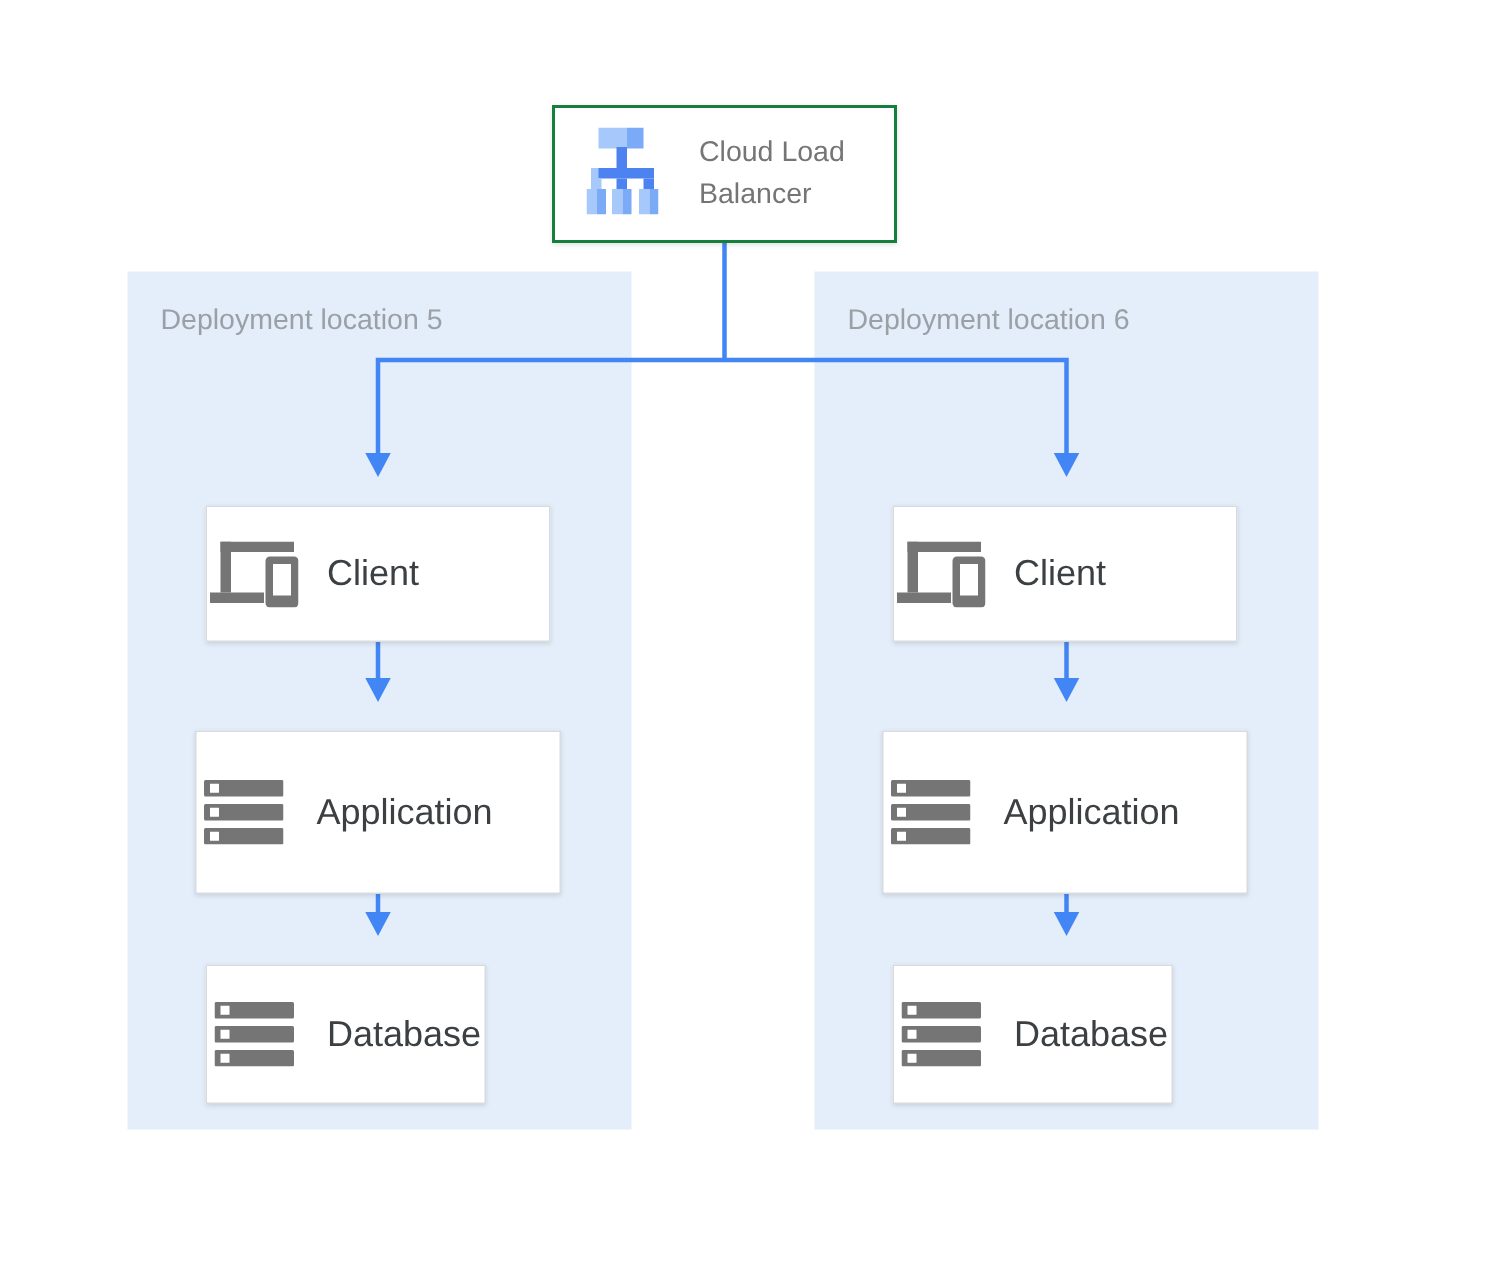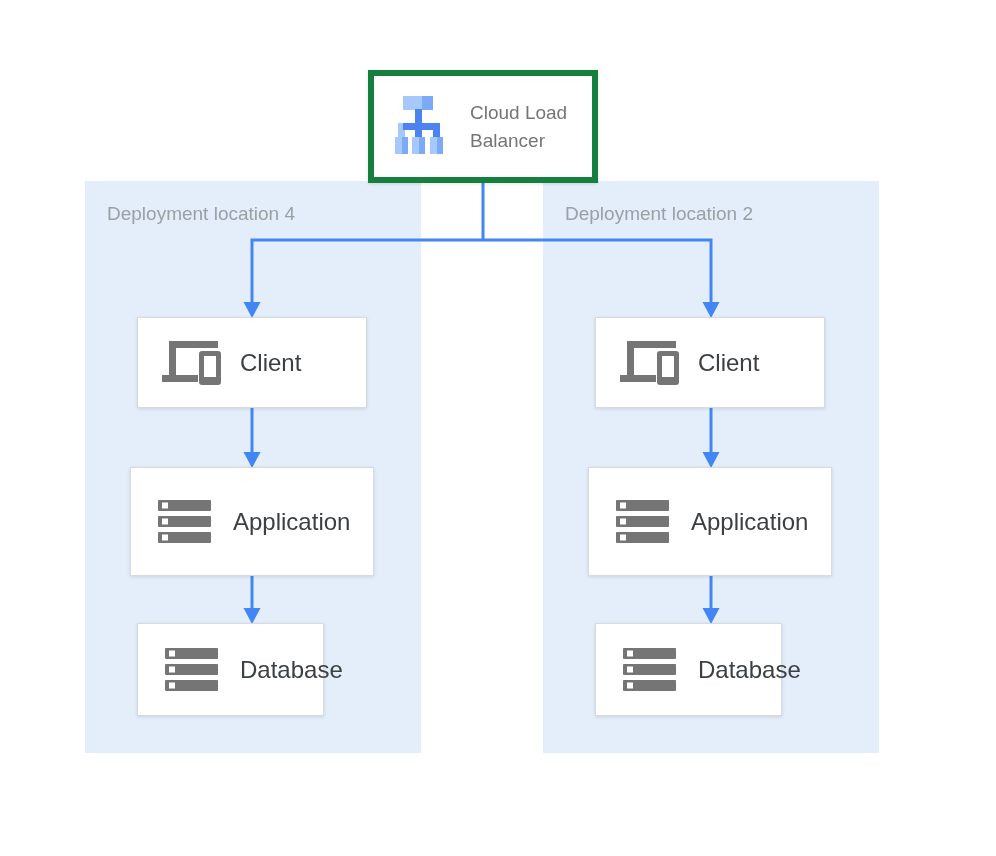--- a/index.html
+++ b/index.html
@@ -34,23 +34,23 @@
     stroke-width: 3;
     fill: none;
     stroke-linecap: square;
   }
   .connectors polygon { fill: #4285F4; }
 
   
   .lb-box {
     position: absolute;
     left: 368px; top: 70px;
-    width: 230px; height: 113px;
+    width: 230px; height: 92px;
     background: #ffffff;
-    border: 6px solid #15803d;
+    border: 2px solid #15803d;
     box-shadow: 0 1px 3px rgba(60,64,67,0.15);
     box-sizing: border-box;
     display: flex;
     align-items: center;
     padding-left: 21px;
   }
   .lb-label {
     margin-left: 27px;
     width: 104px;
     font-size: 19px;
@@ -76,21 +76,22 @@
   }
 
   .node {
     position: absolute;
     background: #ffffff;
     border: 1px solid #D7DADE;
     box-shadow: 0 1px 3px rgba(60,64,67,0.15);
     box-sizing: border-box;
     display: flex;
     align-items: center;
-    padding-left: 22px;
+    padding-left: 0;
+    margin-top: 20px;
   }
   .node-client { left: 52px; top: 136px; width: 230px; height: 91px; }
   .node-app    { left: 45px; top: 286px; width: 244px; height: 109px; }
   .node-db     { left: 52px; top: 442px; width: 187px; height: 93px; }
 
   .node-icon {
     width: 62px;
     display: flex;
     justify-content: center;
     align-items: center;
@@ -143,21 +144,21 @@
         <rect x="17" y="41" width="7" height="17" fill="#A6C8FA"></rect>
         <rect x="24" y="41" width="6" height="17" fill="#7BAAF7"></rect>
         <rect x="35" y="41" width="7" height="17" fill="#A6C8FA"></rect>
         <rect x="42" y="41" width="6" height="17" fill="#7BAAF7"></rect>
       </svg>
     </span>
     <span class="lb-label">Cloud Load Balancer</span>
   </div>
 
   <div class="panel-content panel-content-1">
-    <div class="panel-label">Deployment location 4</div>
+    <div class="panel-label">Deployment location 5</div>
 
     <div class="node node-client">
       <span class="node-icon">
         <svg width="59" height="44" viewBox="0 0 59 44" fill="#757575">
           <rect x="7" y="0" width="49" height="7"></rect>
           <rect x="7" y="0" width="7" height="34"></rect>
           <rect x="0" y="34" width="36" height="7"></rect>
           <rect x="37" y="10" width="22" height="34" rx="3"></rect>
           <rect x="42" y="15" width="12" height="21" fill="#ffffff"></rect>
         </svg>
@@ -188,21 +189,21 @@
           <rect x="4" y="2.5" width="6" height="6" fill="#ffffff"></rect>
           <rect x="4" y="18.5" width="6" height="6" fill="#ffffff"></rect>
           <rect x="4" y="34.5" width="6" height="6" fill="#ffffff"></rect>
         </svg>
       </span>
       <span class="node-label">Database</span>
     </div>
   </div>
 
   <div class="panel-content panel-content-2">
-    <div class="panel-label">Deployment location 2</div>
+    <div class="panel-label">Deployment location 6</div>
 
     <div class="node node-client">
       <span class="node-icon">
         <svg width="59" height="44" viewBox="0 0 59 44" fill="#757575">
           <rect x="7" y="0" width="49" height="7"></rect>
           <rect x="7" y="0" width="7" height="34"></rect>
           <rect x="0" y="34" width="36" height="7"></rect>
           <rect x="37" y="10" width="22" height="34" rx="3"></rect>
           <rect x="42" y="15" width="12" height="21" fill="#ffffff"></rect>
         </svg>

